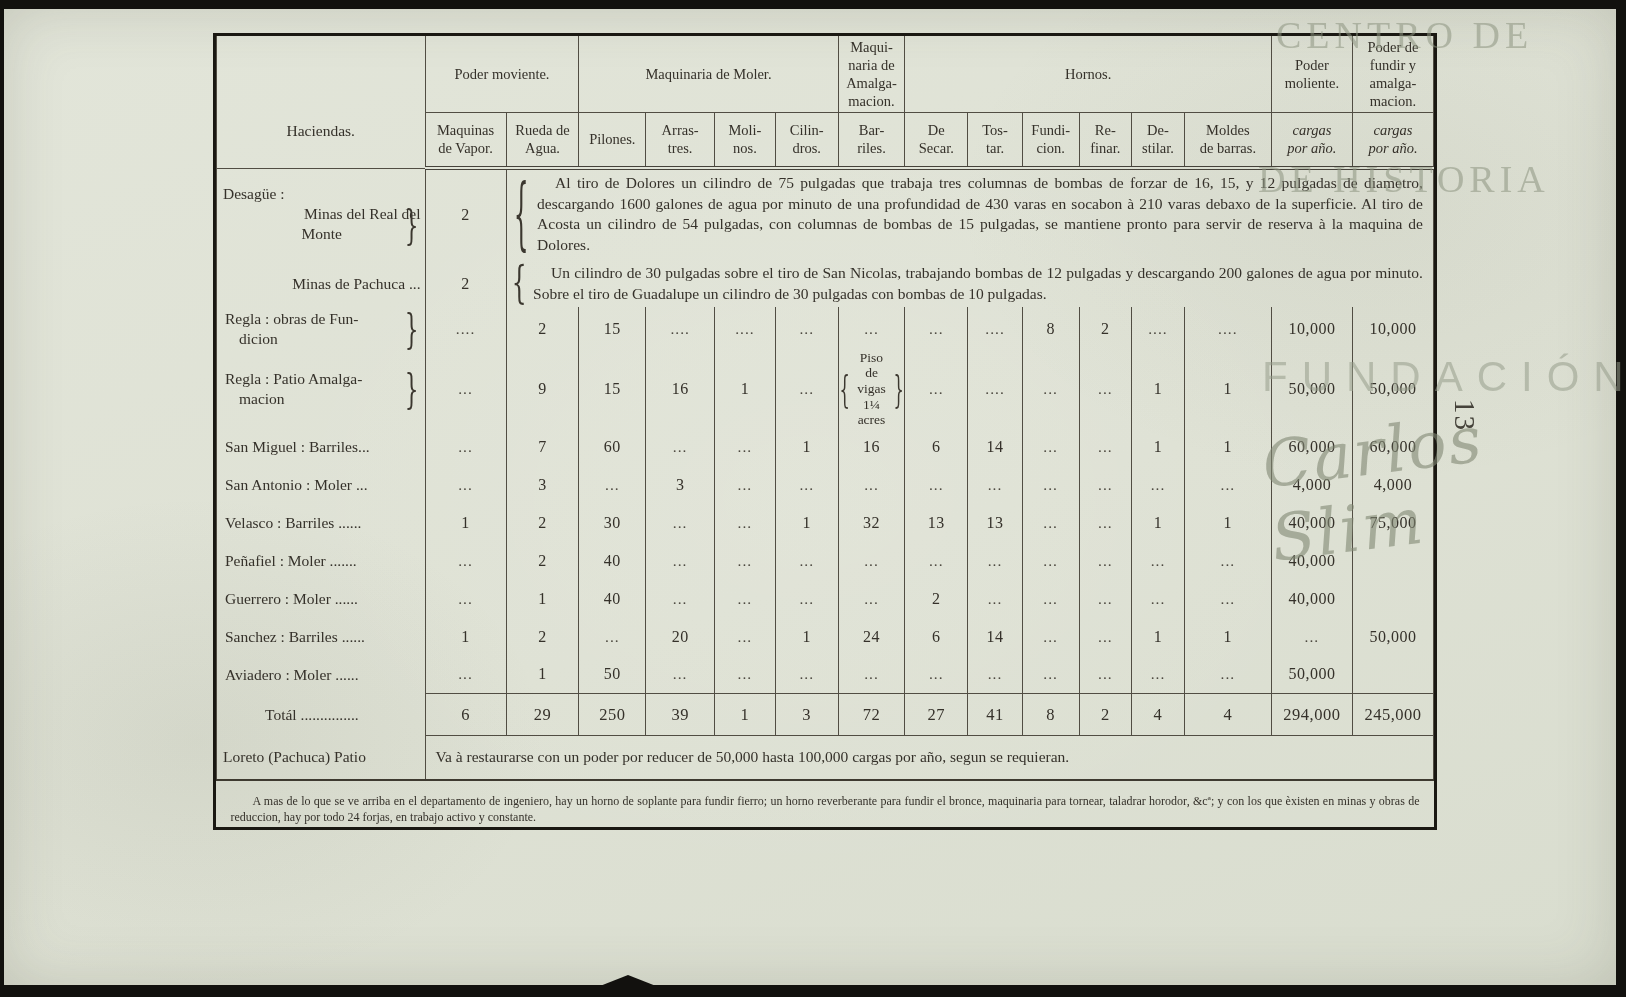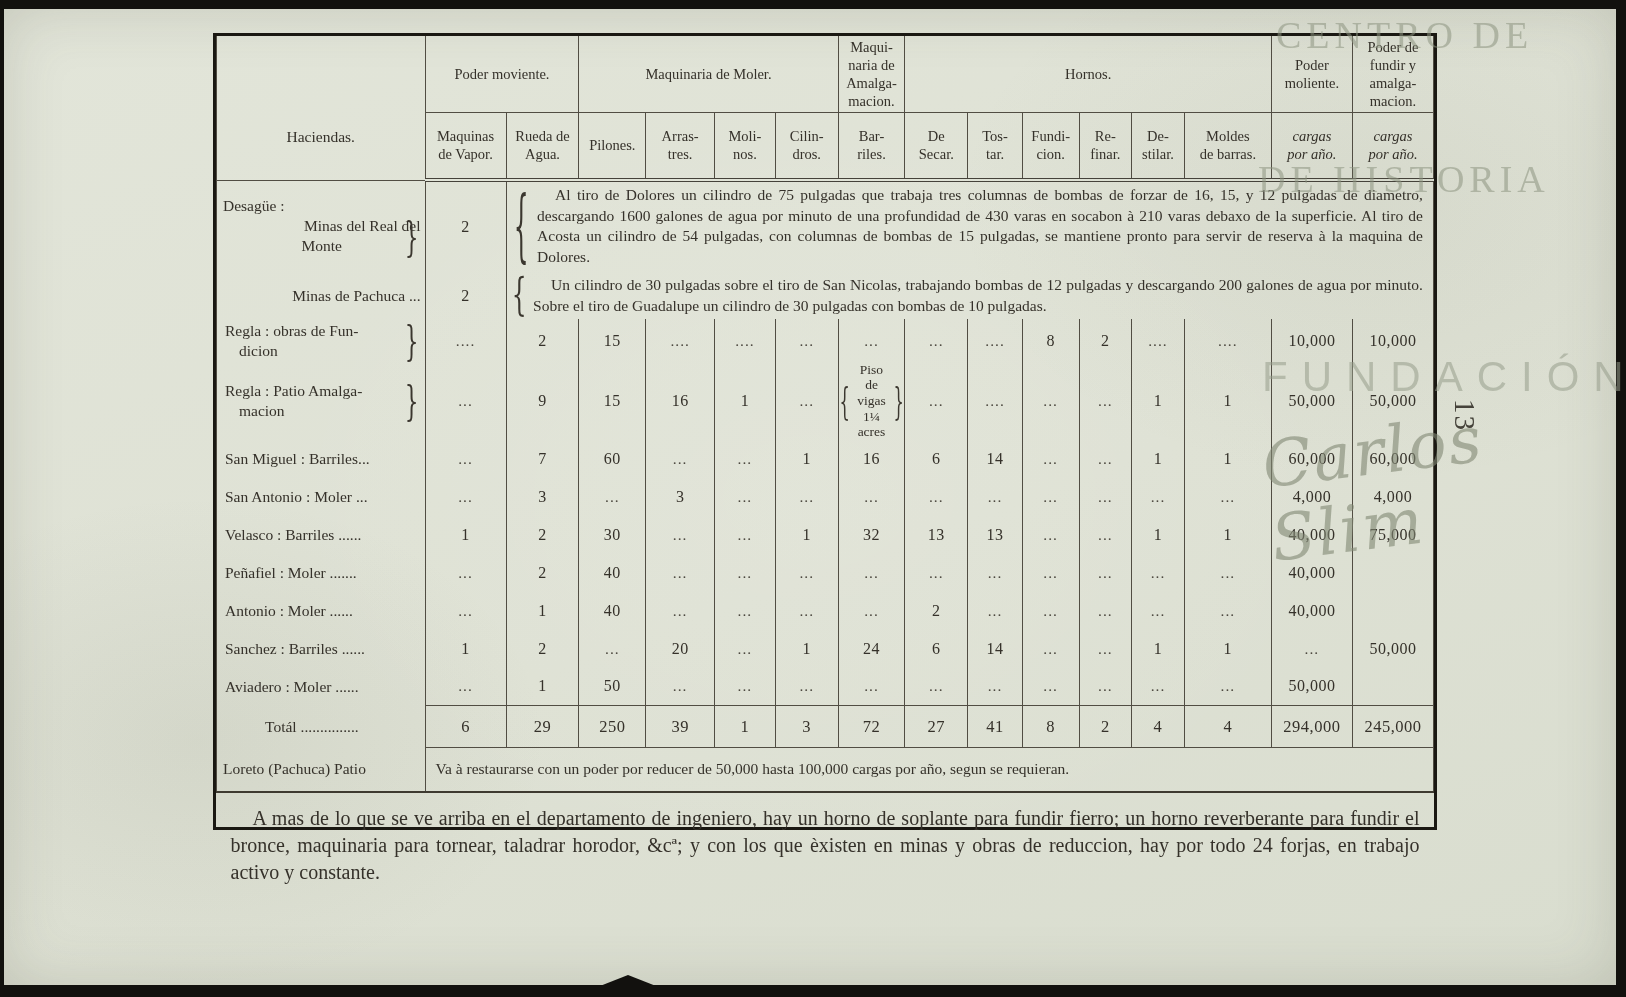--- a/index.html
+++ b/index.html
@@ -22,21 +22,21 @@
   }
   table { border-collapse:collapse; table-layout:fixed; width:100%; height:100%; color:#35312a; }
   col.w1{width:206px} col.w2{width:80px} col.w3{width:72px} col.w4{width:66px}
   col.w5{width:68px} col.w6{width:60px} col.w7{width:62px} col.w8{width:66px}
   col.w9{width:62px} col.w10{width:54px} col.w11{width:56px} col.w12{width:52px}
   col.w13{width:52px} col.w14{width:86px} col.w15{width:80px} col.w16{width:80px}
 
   th, td { border-left:1px solid #514d43; border-right:1px solid #514d43; }
   thead th { font-weight:400; text-align:center; vertical-align:middle; font-size:14.5px; line-height:1.25; }
   thead tr.grp-row { height:76px; }
-  thead tr.sub-row { height:68px; }
+  thead tr.sub-row { height:56px; }
   thead tr.grp-row th { border-bottom:1px solid #514d43; }
   thead tr.sub-row th { border-bottom:4px double #45423a; }
   th.hac { vertical-align:middle; padding-top:58px; font-size:15.5px; border-bottom:4px double #45423a; }
   th.it { font-style:italic; }
 
   td { font-size:15.5px; vertical-align:middle; }
   td.lbl { text-align:left; padding:2px 4px 2px 6px; position:relative; }
   .lbl-in { display:block; padding-left:16px; text-indent:-14px; line-height:1.25; }
   td.num { text-align:center; font-size:16px; letter-spacing:0.5px; }
   td.dots { text-align:center; color:#4c483f; letter-spacing:1px; }
@@ -48,21 +48,21 @@
   tr[data-name="row-regla-patio"] { height:54px; }
   tbody tr { height:38px; }
   tr.r-total { height:42px; }
   tr.r-total td.num { font-size:16.5px; }
   tr.r-total td:not(.lbl) { border-top:1px solid #514d43; border-bottom:1px solid #514d43; }
   tr.r-total td.lbl { padding-left:48px; }
   tr.r-loreto { height:44px; }
   tr.r-loreto td.ftext { padding-left:10px; text-align:left; }
   tr.r-note { }
   tr.r-note td { border:none; border-top:2px solid #3e3a30; vertical-align:top;
-    padding:12px 14px 30px 14px; text-align:justify; font-size:20px; line-height:1.35; text-indent:22px; }
+    padding:12px 14px 30px 14px; text-align:justify; font-size:12px; line-height:1.35; text-indent:22px; }
 
   td.textcell { text-align:justify; padding:3px 10px 3px 2px; line-height:1.33; font-size:15.5px; vertical-align:top; }
   .tc-flex { display:flex; align-items:stretch; }
   .tc-flex p { flex:1; text-indent:18px; }
   .brace { font-family:"DejaVu Serif",serif; color:#3b372f; }
   .brace.big4 { font-size:26px; align-self:center; transform:scaleY(3.0) scaleX(0.9); margin:0 8px 0 4px; }
   .brace.big2 { font-size:26px; align-self:center; transform:scaleY(1.7) scaleX(0.9); margin:0 6px 0 2px; }
   .brace.lb { position:absolute; right:5px; top:50%; transform:translateY(-50%) scaleY(1.7) scaleX(0.9); font-size:24px; }
   td.lbl.has-sub .brace.lb { top:62%; }
   td.piso { text-align:center; }
@@ -284,21 +284,21 @@
               <td class="dots" data-name="cell">...</td>
               <td class="dots" data-name="cell">...</td>
               <td class="dots" data-name="cell">...</td>
               <td class="dots" data-name="cell">...</td>
               <td class="dots" data-name="cell">...</td>
               <td class="num" data-name="cell">40,000</td>
               <td class="empty" data-name="cell-blank"></td>
             </tr>
             <tr data-name="row-guerrero">
               <td class="lbl" data-name="row-label">
-                <span class="lbl-in">Antonio :  Moler  ......</span>
+                <span class="lbl-in">Guerrero :  Moler  ......</span>
               </td>
               <td class="dots" data-name="cell">...</td>
               <td class="num" data-name="cell">1</td>
               <td class="num" data-name="cell">40</td>
               <td class="dots" data-name="cell">...</td>
               <td class="dots" data-name="cell">...</td>
               <td class="dots" data-name="cell">...</td>
               <td class="dots" data-name="cell">...</td>
               <td class="num" data-name="cell">2</td>
               <td class="dots" data-name="cell">...</td>

